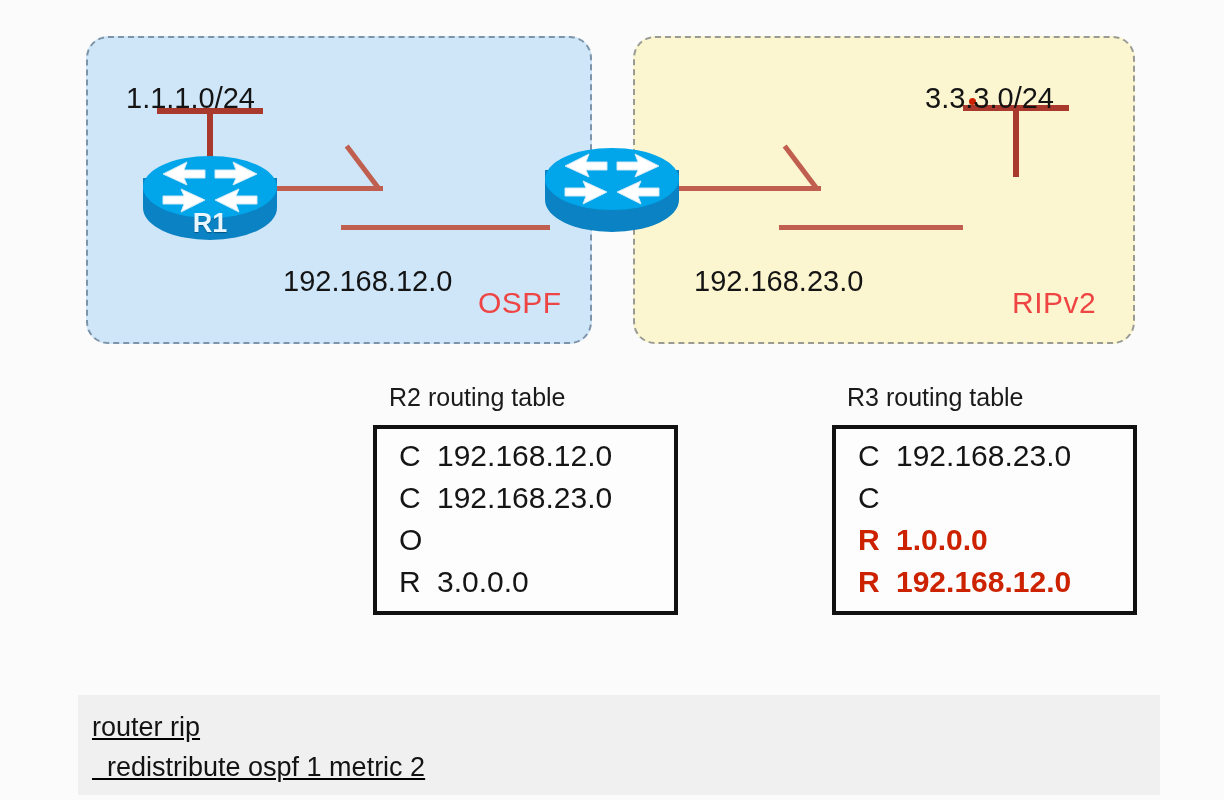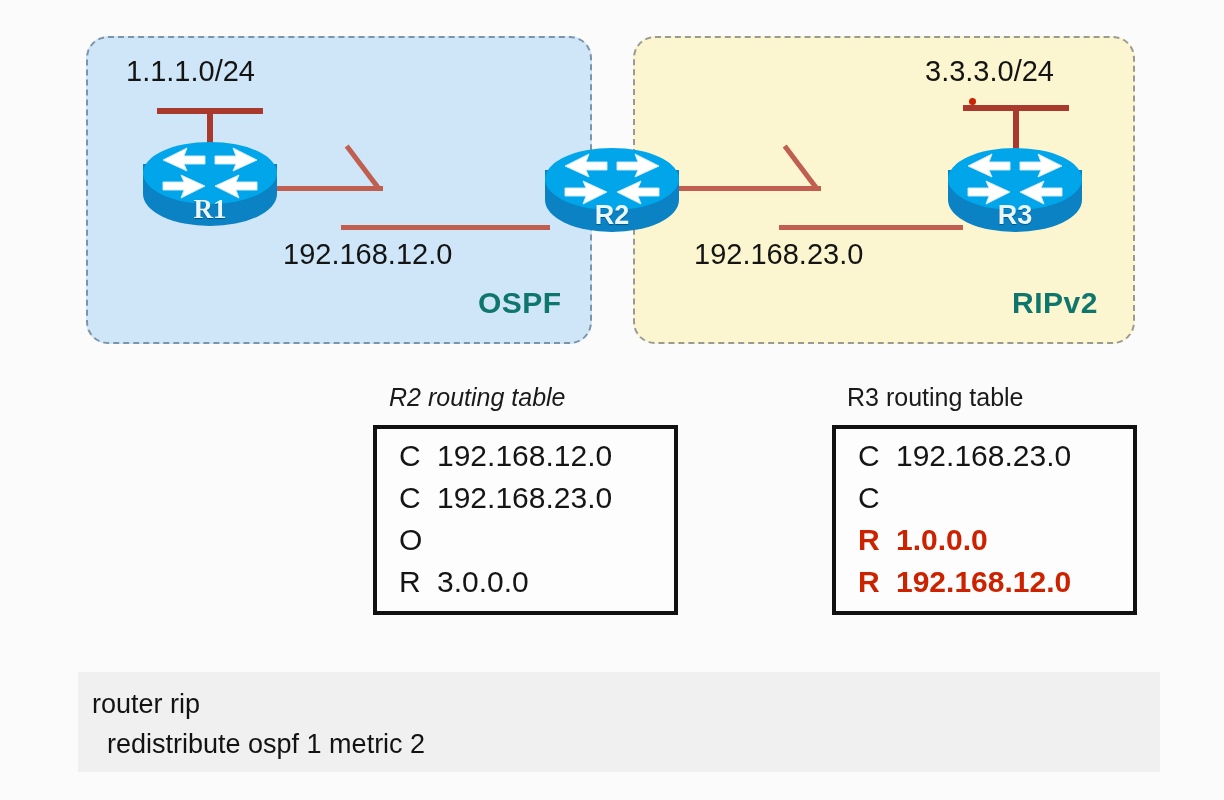--- a/index.html
+++ b/index.html
@@ -40,34 +40,35 @@
     left: 633px;
     top: 36px;
     width: 502px;
     height: 308px;
     background: #fbf6cf;
     border-color: #999a93;
   }
   .zone-label {
     position: absolute;
     font-size: 30px;
-    font-weight: bold;
-    color: #0f766e;
+    font-weight: normal;
+    color: #ef4444;
     letter-spacing: 0.5px;
     white-space: nowrap;
   }
   .zone-label-ospf { left: 478px; top: 286px; }
   .zone-label-rip  { left: 1012px; top: 286px; }
 
   
   .net-label {
     position: absolute;
     font-size: 29px;
     color: #141414;
     white-space: nowrap;
+    margin-top: 27px;
   }
   .lan-label-r1  { left: 126px;  top: 55px; }
   .lan-label-r3  { left: 925px;  top: 55px; }
   .wan-label-12  { left: 283px;  top: 238px; }
   .wan-label-23  { left: 694px;  top: 238px; }
 
   
   .lan-stub {
     position: absolute;
     width: 106px;
@@ -187,35 +188,36 @@
     flex: 0 0 38px;
   }
   .rt-row .net {
     flex: 1 1 auto;
   }
   .rt-row.highlight {
     color: #cc2200;
     font-weight: bold;
   }
 
-  .rt-title-r2 { left: 389px;  top: 383px; font-style: italic; }
+  .rt-title-r2 { left: 389px;  top: 383px; }
   .rt-title-r3 { left: 847px;  top: 383px; }
   .rt-box-r2   { left: 373px;  top: 425px; }
   .rt-box-r3   { left: 832px;  top: 425px; }
 
   
   .config-block {
     position: absolute;
     left: 78px;
-    top: 672px;
+    top: 695px;
     width: 1082px;
     height: 100px;
     background: #f0f0f0;
     padding: 12px 0 0 14px;
     box-sizing: border-box;
+    text-decoration: underline;
   }
   .config-line {
     font-size: 27px;
     color: #131313;
     line-height: 40px;
     white-space: pre;
   }
 </style>
 </head>
 <body>
@@ -243,21 +245,21 @@
     <span class="seg-d" style="left:112px; top:0; height:52px; transform:rotate(143deg);"></span>
     <span class="seg-h" style="left:73px; top:39px; width:209px;"></span>
   </div>
 
   <div class="serial-link" style="left:678px; top:186px; width:285px; height:44px;">
     <span class="seg-h" style="left:0; top:0; width:143px;"></span>
     <span class="seg-d" style="left:140px; top:0; height:52px; transform:rotate(143deg);"></span>
     <span class="seg-h" style="left:101px; top:39px; width:184px;"></span>
   </div>
 
-  <div class="router" style="left:143px; top:142px;font-family:Liberation Serif, serif;">
+  <div class="router" style="left:143px; top:156px;">
     <div class="body"></div>
     <div class="top"></div>
     <svg class="glyph" viewBox="0 0 134 62">
       <g fill="#ffffff" stroke="#cfe9f7" stroke-width="1">
         <path d="M62 18 L38 30 L41 22 L20 22 L20 14 L41 14 L38 7 Z" transform="rotate(180 41 18)"></path>
         <path d="M72 18 L96 30 L93 22 L114 22 L114 14 L93 14 L96 7 Z" transform="rotate(180 93 18)"></path>
         <path d="M62 44 L38 56 L41 48 L20 48 L20 40 L41 40 L38 33 Z"></path>
         <path d="M72 44 L96 56 L93 48 L114 48 L114 40 L93 40 L96 33 Z"></path>
       </g>
     </svg>
@@ -268,36 +270,22 @@
     <div class="body"></div>
     <div class="top"></div>
     <svg class="glyph" viewBox="0 0 134 62">
       <g fill="#ffffff" stroke="#cfe9f7" stroke-width="1">
         <path d="M62 18 L38 30 L41 22 L20 22 L20 14 L41 14 L38 7 Z" transform="rotate(180 41 18)"></path>
         <path d="M72 18 L96 30 L93 22 L114 22 L114 14 L93 14 L96 7 Z" transform="rotate(180 93 18)"></path>
         <path d="M62 44 L38 56 L41 48 L20 48 L20 40 L41 40 L38 33 Z"></path>
         <path d="M72 44 L96 56 L93 48 L114 48 L114 40 L93 40 L96 33 Z"></path>
       </g>
     </svg>
-    <div class="rname">R2</div>
-  </div>
-
-  <div class="router" style="left:948px; top:148px;">
-    <div class="body"></div>
-    <div class="top"></div>
-    <svg class="glyph" viewBox="0 0 134 62">
-      <g fill="#ffffff" stroke="#cfe9f7" stroke-width="1">
-        <path d="M62 18 L38 30 L41 22 L20 22 L20 14 L41 14 L38 7 Z" transform="rotate(180 41 18)"></path>
-        <path d="M72 18 L96 30 L93 22 L114 22 L114 14 L93 14 L96 7 Z" transform="rotate(180 93 18)"></path>
-        <path d="M62 44 L38 56 L41 48 L20 48 L20 40 L41 40 L38 33 Z"></path>
-        <path d="M72 44 L96 56 L93 48 L114 48 L114 40 L93 40 L96 33 Z"></path>
-      </g>
-    </svg>
-    <div class="rname">R3</div>
-  </div>
+  </div>
+
 
   <div class="net-label lan-label-r1">1.1.1.0/24</div>
   <div class="net-label lan-label-r3">3.3.3.0/24</div>
   <div class="net-label wan-label-12">192.168.12.0</div>
   <div class="net-label wan-label-23">192.168.23.0</div>
 
   <div class="table-title rt-title-r2">R2 routing table</div>
   <div class="rt-box rt-box-r2">
     <div class="rt-row">
       <span class="code">C</span>

